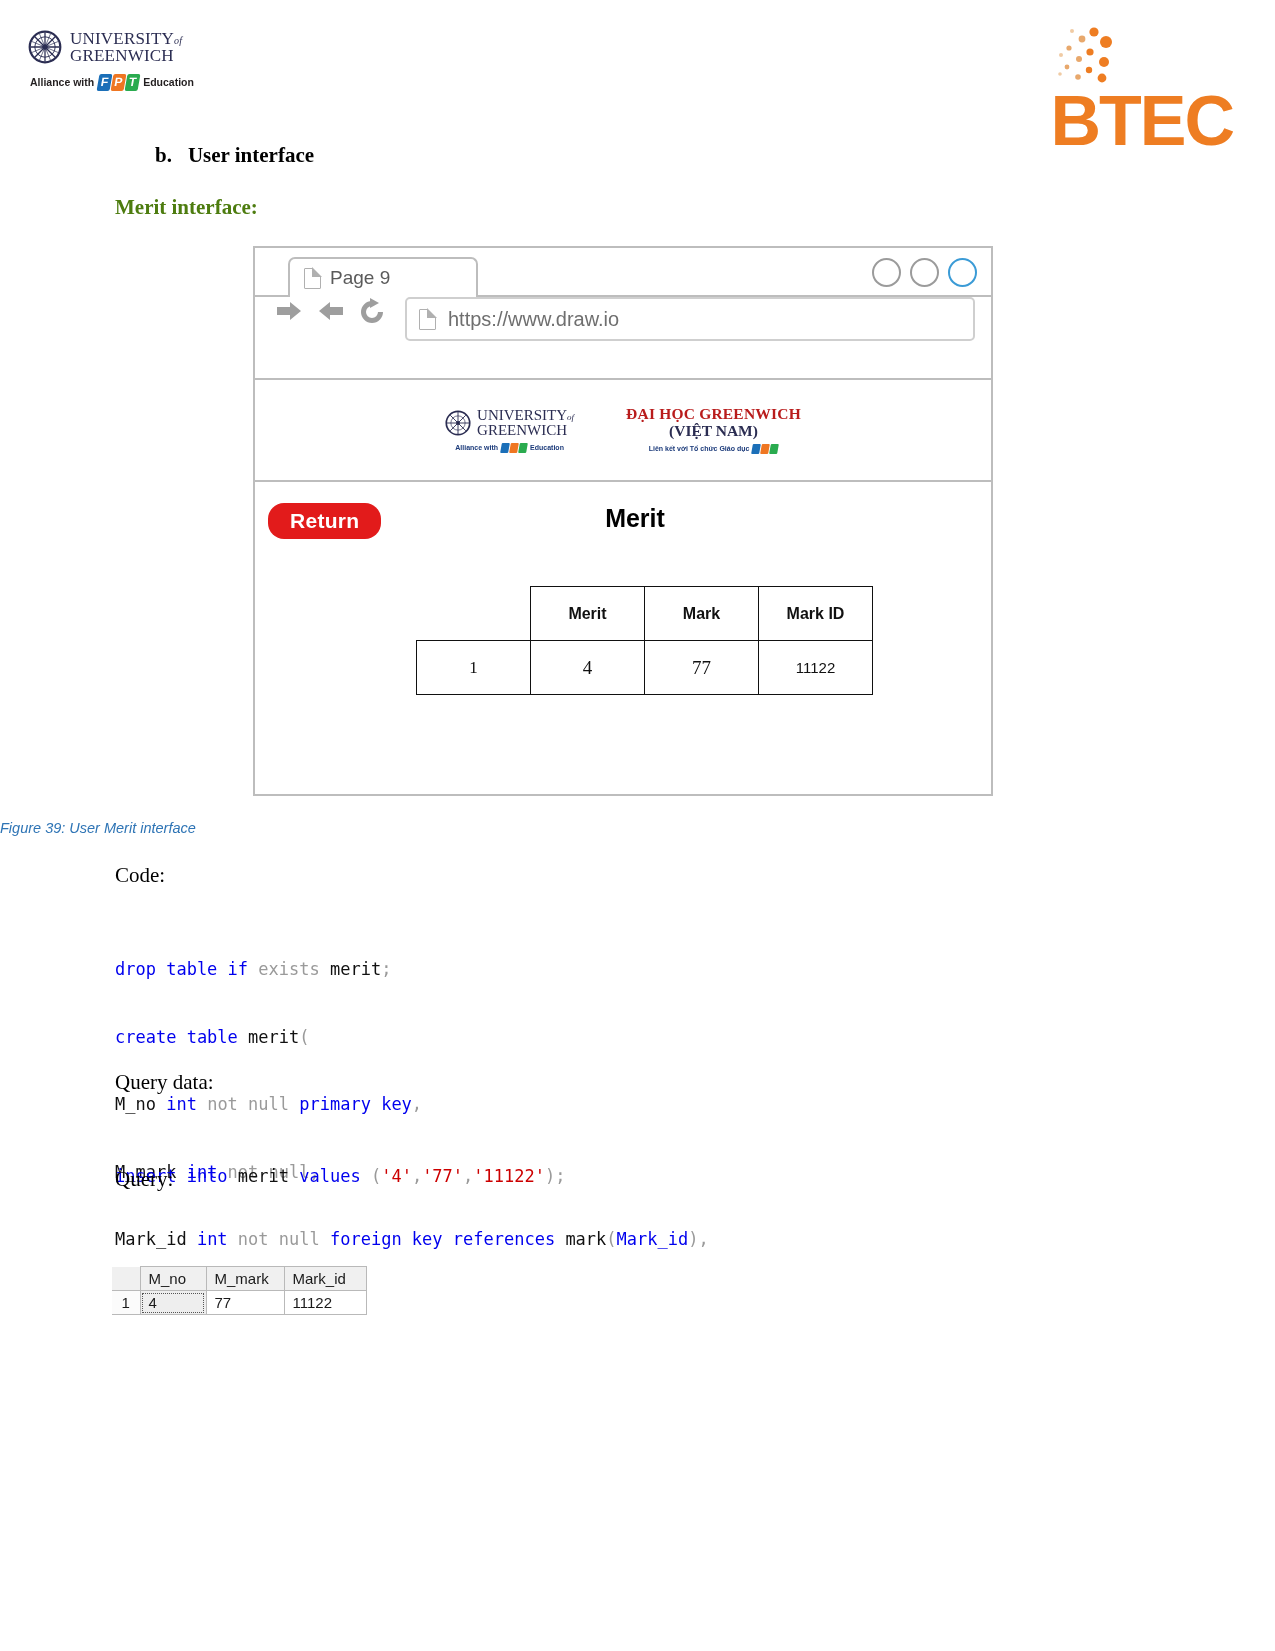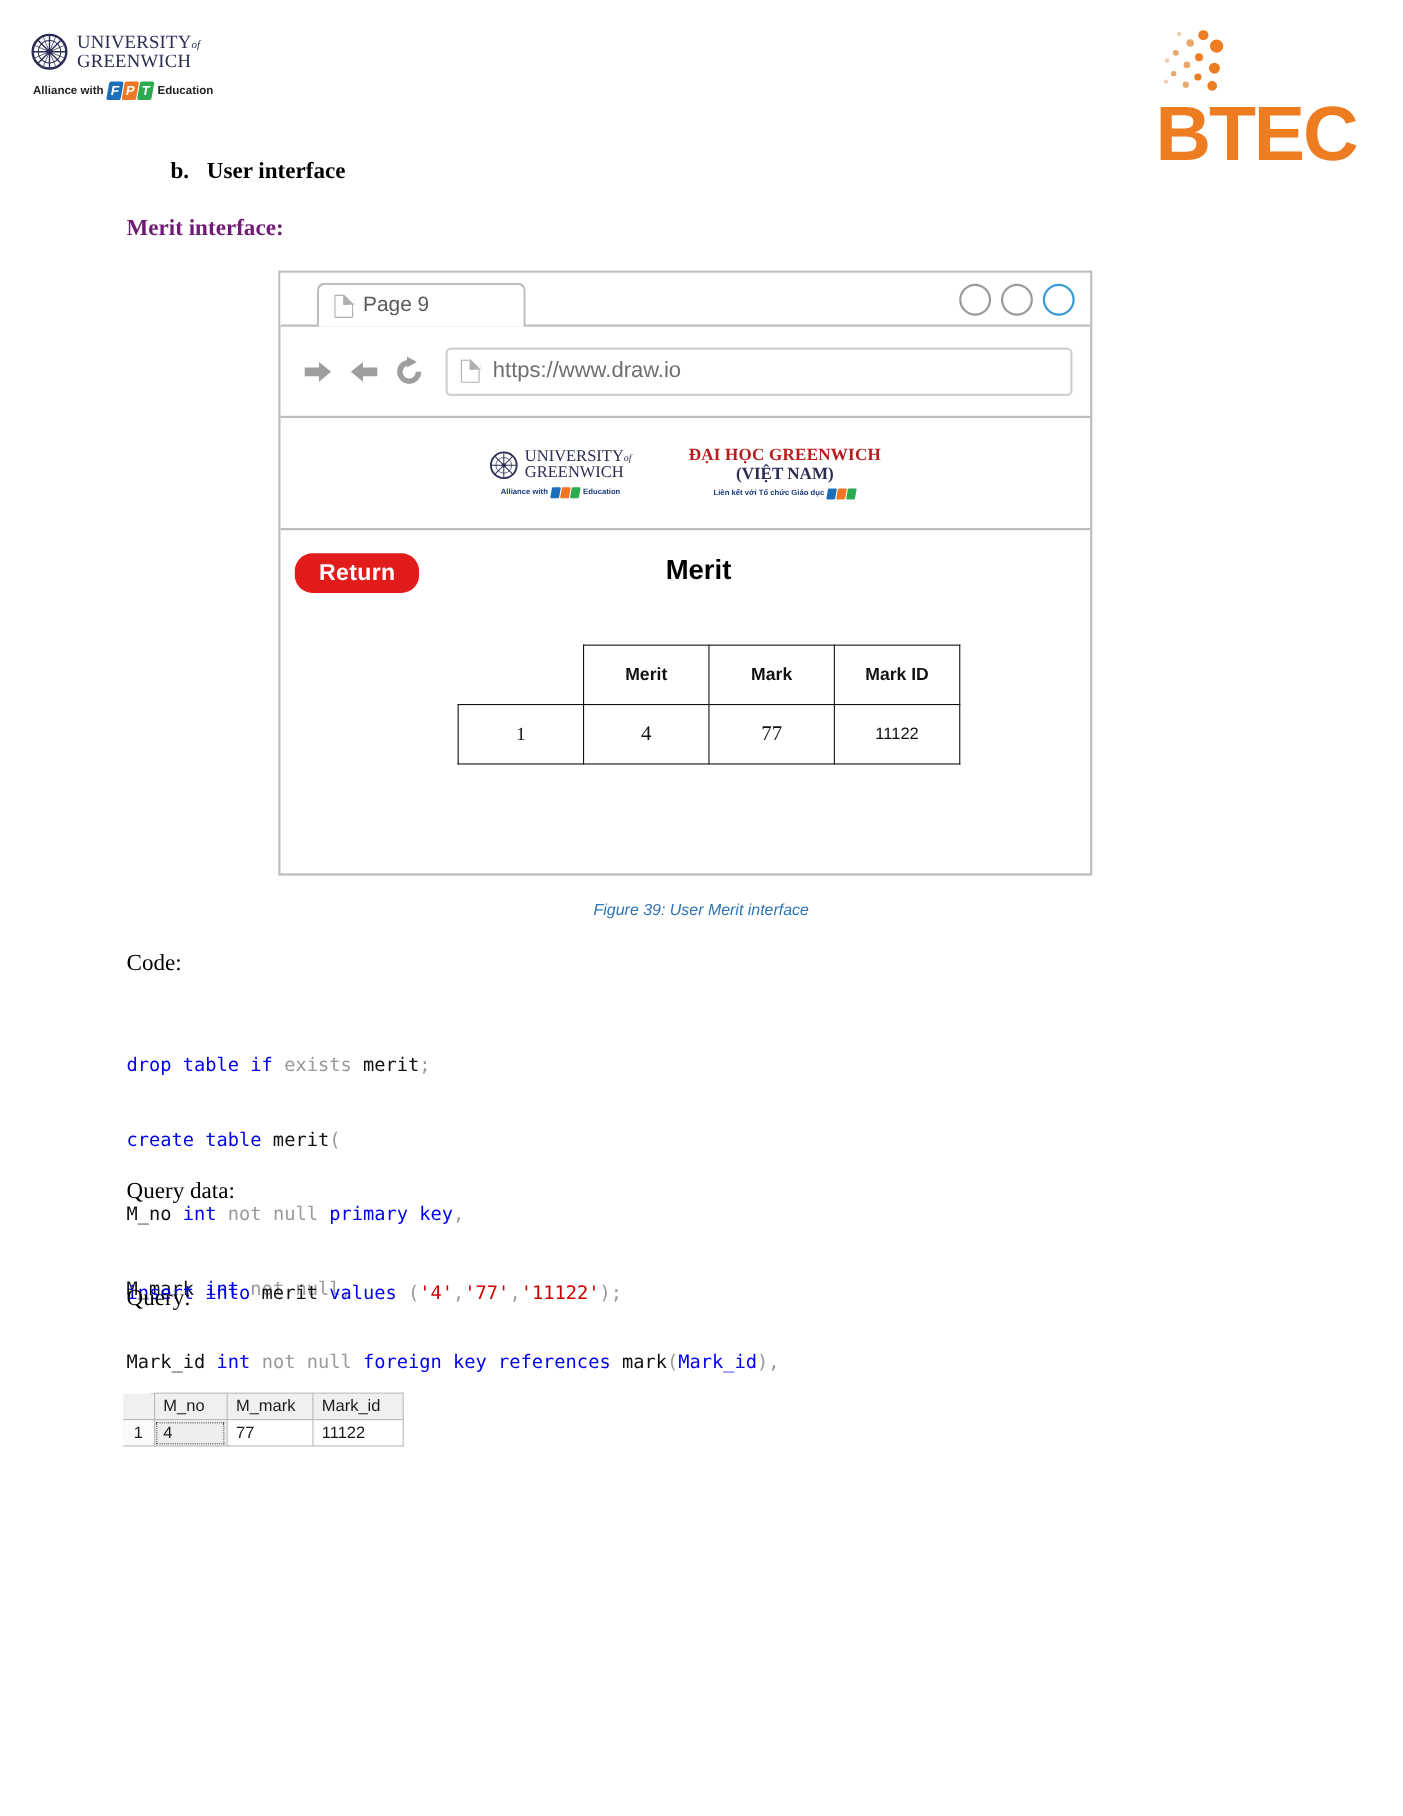--- a/index.html
+++ b/index.html
@@ -115,21 +115,21 @@
     color: #000;
   }
   .heading-b .ltr { margin-right: 16px; }
 
   .merit-label {
     position: absolute;
     left: 115px;
     top: 195px;
     font-size: 21px;
     font-weight: bold;
-    color: #701a75;
+    color: #4d7c0f;
   }
 
   
   .mockup {
     position: absolute;
     left: 253px;
     top: 246px;
     width: 740px;
     height: 550px;
     border: 2px solid #bdbdbd;
@@ -194,21 +194,20 @@
     border-radius: 50%;
     border: 2px solid #9b9b9b;
   }
   .mk-dots span.blue { border-color: #3b9bd6; }
 
   .mk-urlbar {
     position: relative;
     height: 83px;
     border-bottom: 2px solid #bdbdbd;
     display: flex;
-    align-items: center;
     padding-left: 18px;
     box-sizing: border-box;
   }
   .nav-ico { margin-right: 8px; }
   .url-field {
     flex: 1;
     height: 44px;
     border: 2px solid #cfcfcf;
     border-radius: 5px;
     margin-left: 10px;
@@ -339,21 +338,20 @@
   .mk-table td.val.small {
     font-size: 15px;
     font-family: "Liberation Sans", sans-serif;
   }
 
   
   .caption {
     position: absolute;
     left: 0; right: 0;
     top: 820px;
-    text-align: center;
     font-family: "Liberation Sans", sans-serif;
     font-style: italic;
     font-size: 14.5px;
     color: #2e74b5;
   }
 
   
   .lbl {
     position: absolute;
     left: 115px;

